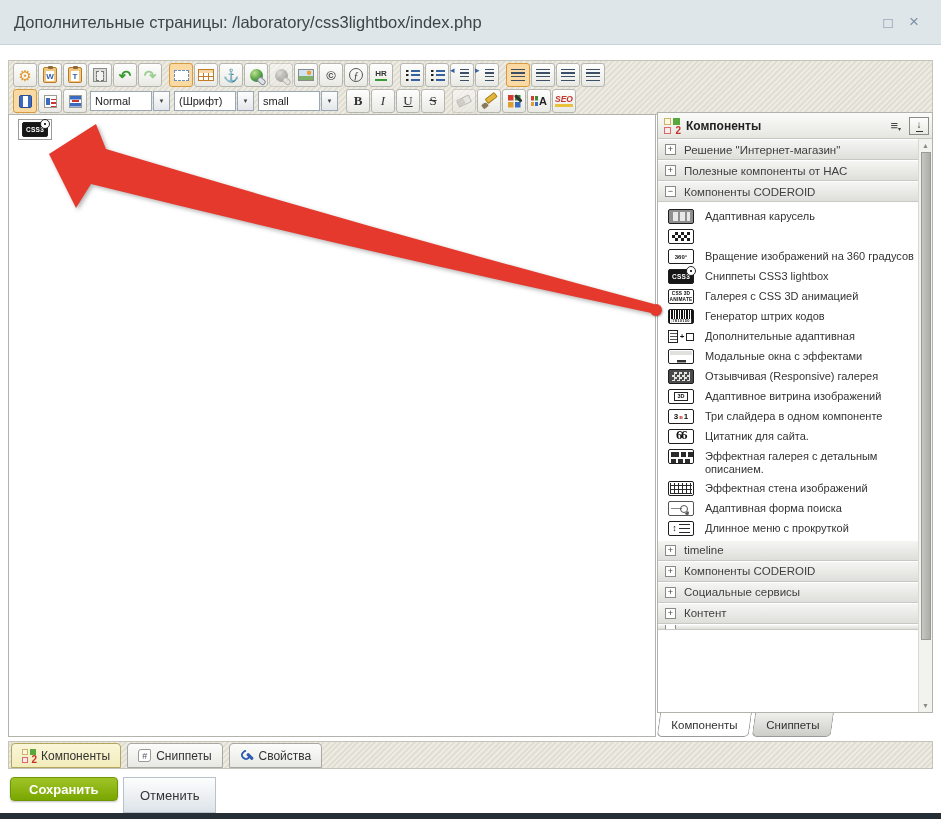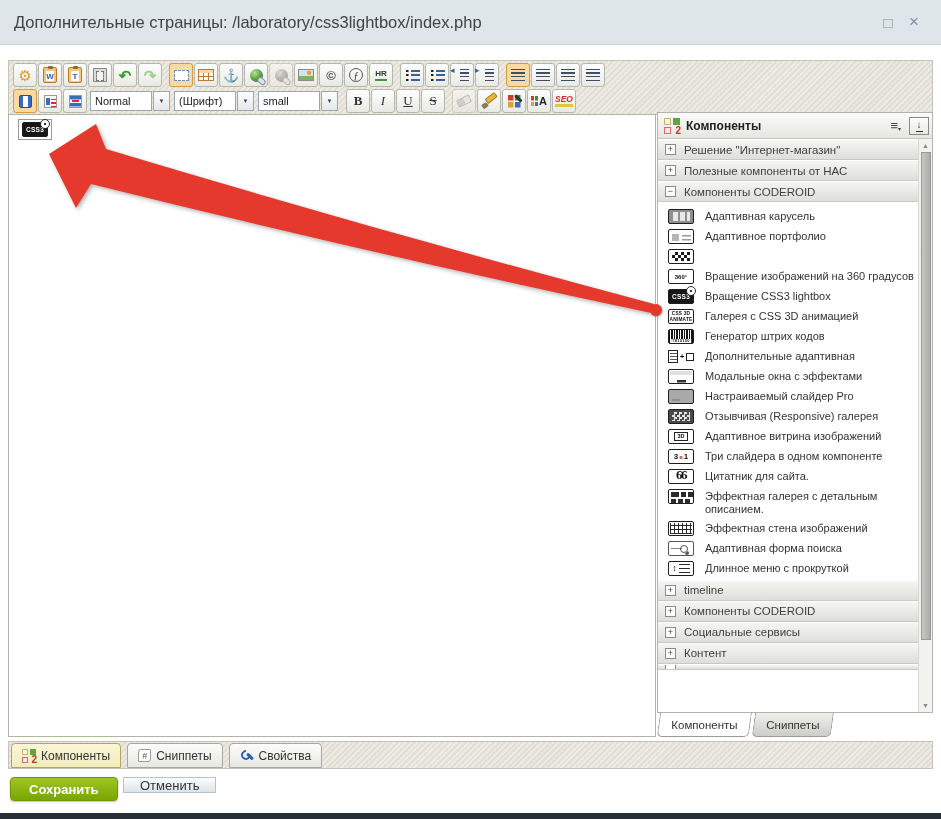--- a/index.html
+++ b/index.html
@@ -235,21 +235,21 @@
   .wrench { position:relative; width:14px; height:14px; }
   .wrench::before { content:""; position:absolute; left:6px; top:6px; width:8px; height:3px;
       background:#2f5db3; transform:rotate(45deg); border-radius:1px; }
   .wrench::after { content:""; position:absolute; left:1px; top:1px; width:6px; height:6px;
       border:2px solid #2f5db3; border-radius:50%; border-top-color:transparent; transform:rotate(45deg); }
 
   
   #save-btn { position:absolute; left:10px; top:777px; height:24px; padding:0 18px; font-size:13px;
       font-weight:bold; color:#fff; background:linear-gradient(#a0c428,#79a600); border:1px solid #6e9703;
       border-radius:4px; box-shadow:0 1px 2px rgba(0,0,0,.25); display:flex; align-items:center; }
-  #cancel-btn { position:absolute; left:123px; top:777px; height:16px; padding:0 16px; font-size:13px;
+  #cancel-btn { position:absolute; left:123px; top:777px; height:36px; padding:0 16px; font-size:13px;
       color:#333; background:linear-gradient(#fdfdfd,#dde4e9); border:1px solid #b8c2cb; border-radius:0;
       display:flex; align-items:center; }
 
   #dark-strip { position:absolute; left:0; top:813px; width:941px; height:6px; background:#262e36; }
 </style>
 </head>
 <body>
 
 <div id="stage">
 
@@ -434,44 +434,38 @@
 
         <div class="items">
           <div class="itm">
             <span class="ico">
                 <span class="cb i-carousel"></span>
               </span>
             <span class="lbl">Адаптивная карусель</span>
           </div>
           <div class="itm">
             <span class="ico">
-                <span class="cb i-portfolio"></span>
-              </span>
-            <span class="lbl">Адаптивное портфолио</span>
-          </div>
-          <div class="itm">
-            <span class="ico">
                 <span class="cb i-gridanim"></span>
               </span>
           </div>
           <div class="itm">
             <span class="ico">
                 <span class="cb">
                   <span>360°</span>
                 </span>
               </span>
             <span class="lbl">Вращение изображений на 360 градусов</span>
           </div>
           <div class="itm">
             <span class="ico">
                 <span class="cb i-css3lb">
                   <span>CSS3</span>
                 </span>
               </span>
-            <span class="lbl">Вращение CSS3 lightbox</span>
+            <span class="lbl">Сниппеты CSS3 lightbox</span>
           </div>
           <div class="itm">
             <span class="ico">
                 <span class="cb i-css3d">
                   <span>CSS 3D</span>
                   <span>ANIMATE</span>
                 </span>
               </span>
             <span class="lbl">Галерея с CSS 3D анимацией</span>
           </div>
@@ -491,26 +485,20 @@
                   <span class="bx"></span>
                 </span>
               </span>
             <span class="lbl">Дополнительные адаптивная</span>
           </div>
           <div class="itm">
             <span class="ico">
                 <span class="cb i-modal"></span>
               </span>
             <span class="lbl">Модальные окна с эффектами</span>
-          </div>
-          <div class="itm">
-            <span class="ico">
-                <span class="cb i-sliderpro"></span>
-              </span>
-            <span class="lbl">Настраиваемый слайдер Pro</span>
           </div>
           <div class="itm">
             <span class="ico">
                 <span class="cb i-respgal"></span>
               </span>
             <span class="lbl">Отзывчивая (Responsive) галерея</span>
           </div>
           <div class="itm">
             <span class="ico">
                 <span class="cb i-3d">

